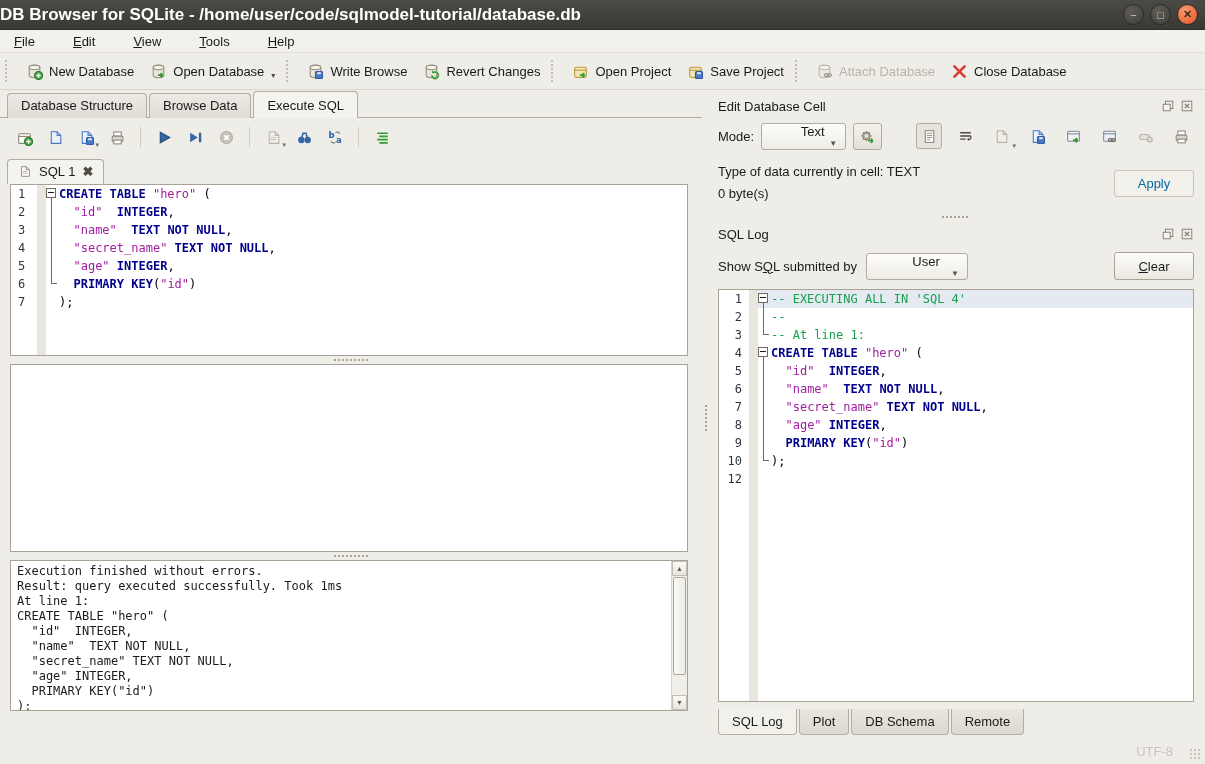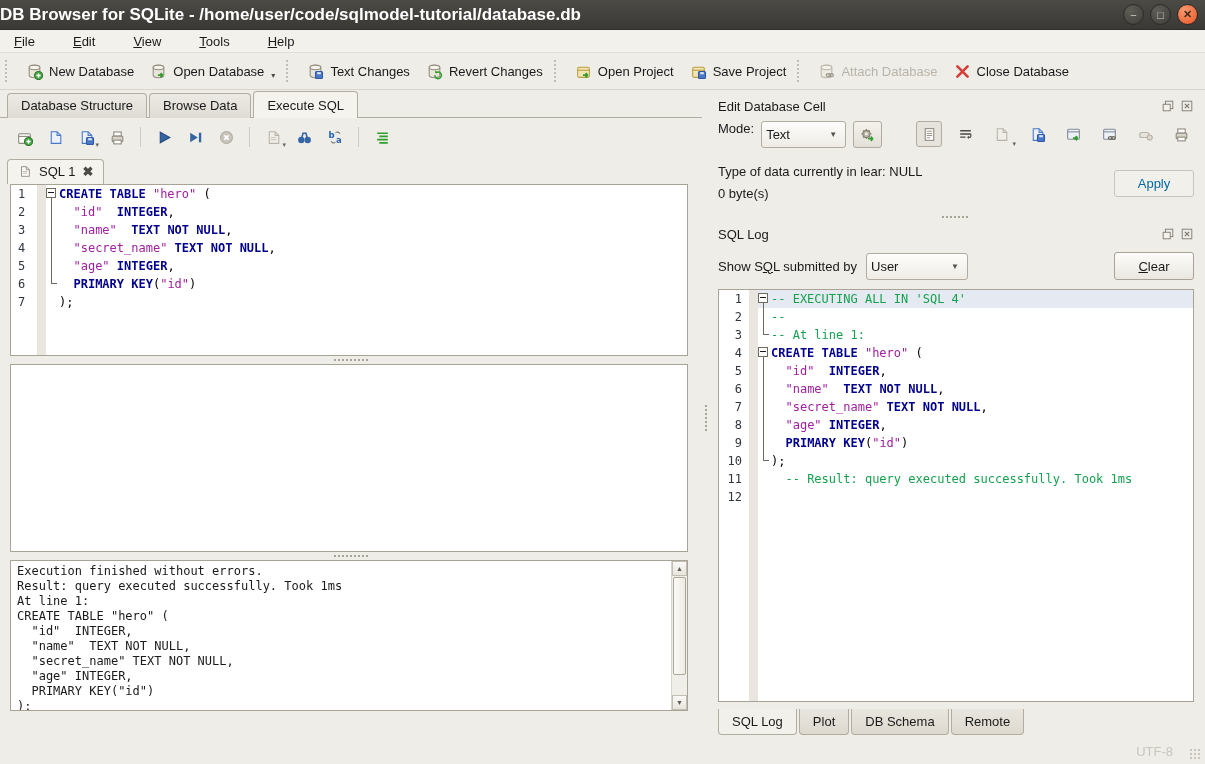--- a/index.html
+++ b/index.html
@@ -99,23 +99,23 @@
   .sb-thumb{height:98px;flex:none;margin:1px;background:linear-gradient(90deg,#fbfaf7,#edebe4);border:1px solid #aca698;border-radius:2px;}
   .sb-track{flex:1;}
   .sb-bottom{margin-top:auto;}
 
   
   .dock-header{display:flex;align-items:center;height:18px;margin:2px 2px 6px 4px;}
   .dock-title{flex:1;}
   .dock-icons{display:flex;gap:5px;}
   .dicon{width:14px;height:14px;display:flex;align-items:center;justify-content:center;}
 
-  .mode-row{display:flex;align-items:flex-start;gap:7px;height:30px;margin:0 0 10px 4px;}
+  .mode-row{display:flex;align-items:center;gap:7px;height:30px;margin:0 0 10px 4px;}
   .combo{height:27px;border:1px solid #b1aba0;border-radius:3px;background:linear-gradient(#fdfdfb,#efece6);
-    display:flex;align-items:center;padding-left:4px;}
+    display:flex;align-items:center;padding-left:18px;flex-direction:column;}
   .combo .arrow{margin-left:auto;padding:0 8px;color:#55524b;font-size:8px;}
   #mode-combo{width:85px;}
   #user-combo{width:102px;}
   .gear-btn{width:29px;height:27px;border:1px solid #b1aba0;border-radius:3px;background:linear-gradient(#f4f2ec,#e3e0d8);
     display:flex;align-items:center;justify-content:center;}
   .cell-toolbar{display:flex;align-items:center;gap:10px;margin-left:auto;margin-right:2px;}
   .icon-btn{width:26px;height:26px;display:flex;align-items:center;justify-content:center;border-radius:3px;position:relative;}
   .icon-btn.pressed{background:#e6e3dc;border:1px solid #b1aba0;}
 
   .cell-edit{height:66px;border:1px solid #a9a397;background:#ffffff;position:relative;margin:0 2px 10px 4px;}
@@ -195,21 +195,21 @@
     <div class="tb-handle"></div>
     <div class="tb-btn">
       <span class="icon16">
         <svg width="17" height="17" viewBox="0 0 16 16">
           <path d="M3 4.2C3 2.9 5.2 2 8 2s5 .9 5 2.2v7.4c0 1.3-2.2 2.2-5 2.2s-5-.9-5-2.2z" fill="#e9e5da" stroke="#948e80"></path>
           <ellipse cx="8" cy="4.2" rx="5" ry="2.1" fill="#f7f4ec" stroke="#948e80"></ellipse>
           <rect x="8" y="8" width="6.6" height="6.6" rx="1" fill="#4a78c5" stroke="#2f59a3"></rect>
           <rect x="9.6" y="8.6" width="3.4" height="2" fill="#dce6f5"></rect>
         </svg>
       </span>
-      <span>Text Changes</span>
+      <span>Write Browse</span>
     </div>
     <div class="tb-btn">
       <span class="icon16">
         <svg width="17" height="17" viewBox="0 0 16 16">
           <path d="M3 4.2C3 2.9 5.2 2 8 2s5 .9 5 2.2v7.4c0 1.3-2.2 2.2-5 2.2s-5-.9-5-2.2z" fill="#e9e5da" stroke="#948e80"></path>
           <ellipse cx="8" cy="4.2" rx="5" ry="2.1" fill="#f7f4ec" stroke="#948e80"></ellipse>
           <path d="M8.3 11.6a3.1 3.1 0 1 0 .9-2.2" fill="none" stroke="#2f9e2f" stroke-width="1.5"></path>
           <path d="M8.6 6.9v2.6h2.6z" fill="#2f9e2f"></path>
         </svg>
       </span>
@@ -584,21 +584,21 @@
                 <rect x="3" y="6.5" width="10" height="5.5" rx="1" fill="#d8d4c9" stroke="#8d887c"></rect>
                 <rect x="4.5" y="2.8" width="7" height="3.7" fill="#fff" stroke="#8d887c"></rect>
                 <rect x="4.5" y="10.5" width="7" height="3.5" fill="#fff" stroke="#8d887c"></rect>
               </svg>
             </span>
           </div>
         </div>
     </div>
     <div class="cell-info">
       <div class="cell-texts">
-        <div>Type of data currently in lear: NULL</div>
+        <div>Type of data currently in cell: TEXT</div>
         <div>0 byte(s)</div>
       </div>
       <div class="apply-btn">Apply</div>
     </div>
     <div class="dock-split"></div>
     <div class="dock-header">
       <div class="dock-title">SQL Log</div>
       <div class="dock-icons">
         <span class="dicon">
             <svg width="14" height="14" viewBox="0 0 16 16">
@@ -724,28 +724,20 @@
           <div class="stripgap"></div>
           <div class="body">
             <div class="fold end">
               <div class="vline"></div>
               <div class="hline"></div>
             </div>
             <div class="code"><span class="tok-t">);</span></div>
           </div>
         </div>
         <div class="cl">
-          <div class="num">11</div>
-          <div class="stripgap"></div>
-          <div class="body">
-            <div class="fold "></div>
-            <div class="code"><span class="tok-t">  </span><span class="tok-c">-- Result: query executed successfully. Took 1ms</span></div>
-          </div>
-        </div>
-        <div class="cl">
           <div class="num">12</div>
           <div class="stripgap"></div>
           <div class="body">
             <div class="fold "></div>
             <div class="code"></div>
           </div>
         </div>
       </div>
     <div class="dock-tabs" id="dock-tabs">
         <div class="dtab active">SQL Log</div>

